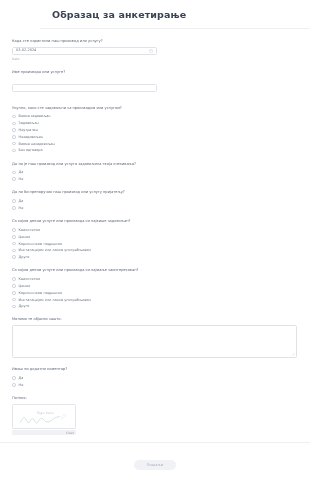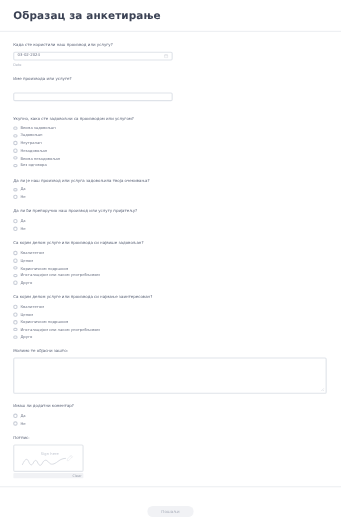--- a/index.html
+++ b/index.html
@@ -13,20 +13,21 @@
   }
   .page {
     width: 310px; height: 481px;
     background: #ffffff;
     overflow: hidden;
     position: relative;
   }
   .form-header {
     padding: 9px 12px 8px 12px;
     border-bottom: 1px solid #edeff2;
+    margin-left: 40px;
   }
   .form-title {
     font-size: 9.5px;
     font-weight: 600;
     color: #3b4254;
     letter-spacing: 0.1px;
     line-height: 1.2;
   }
   .form-body {
     padding: 10px 12px 0 12px;

